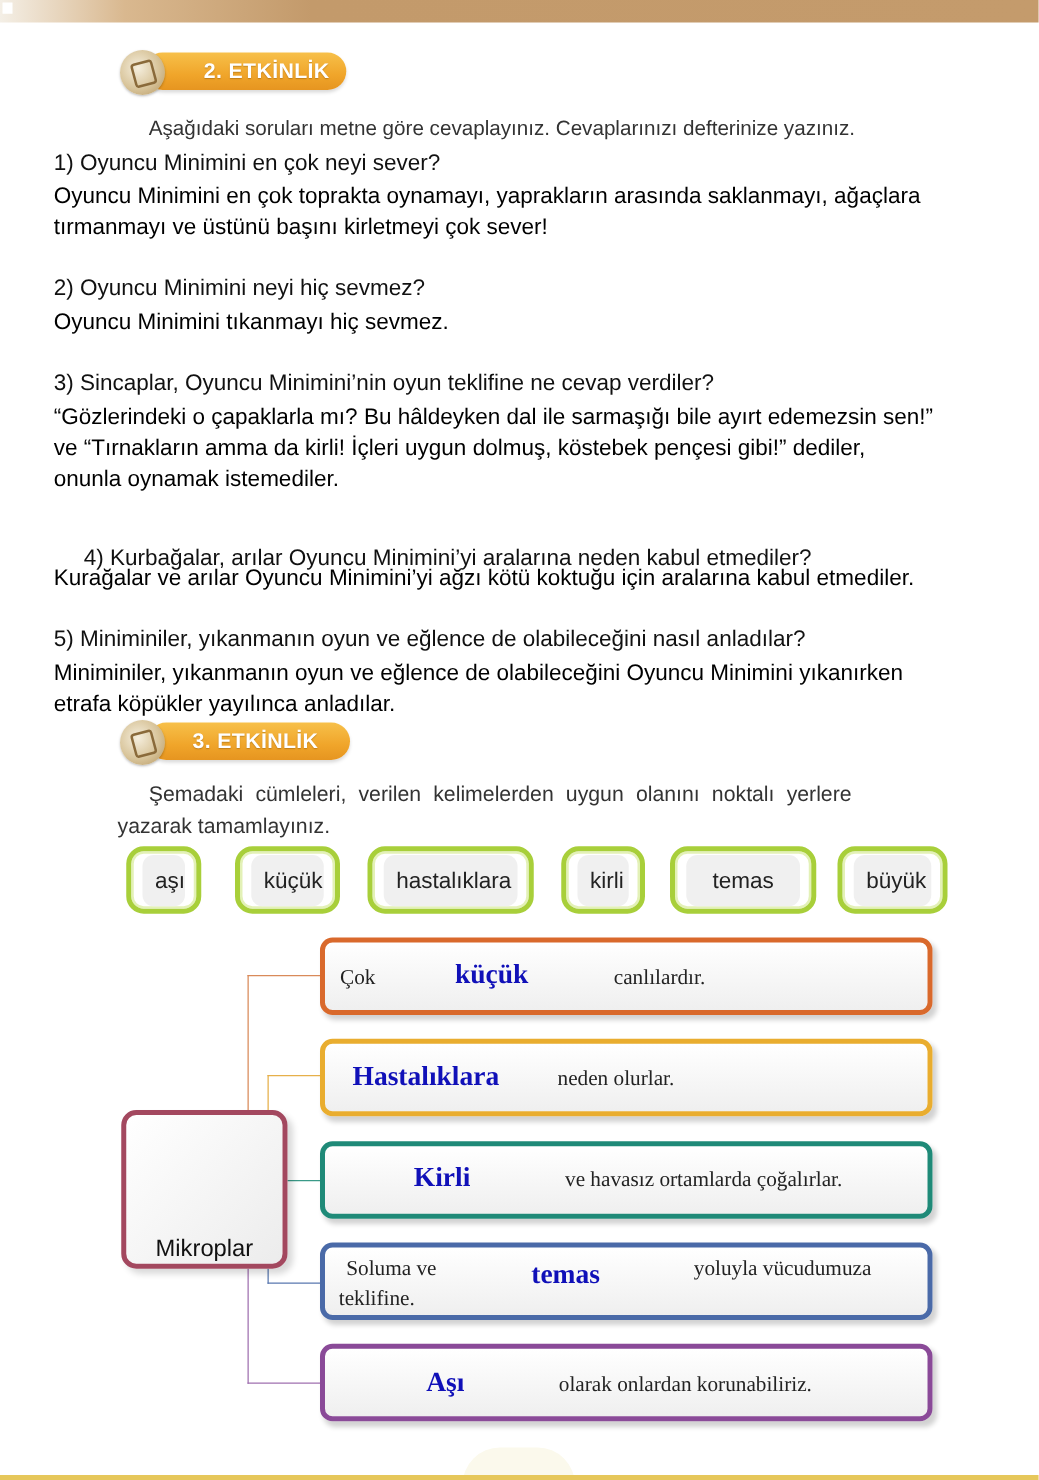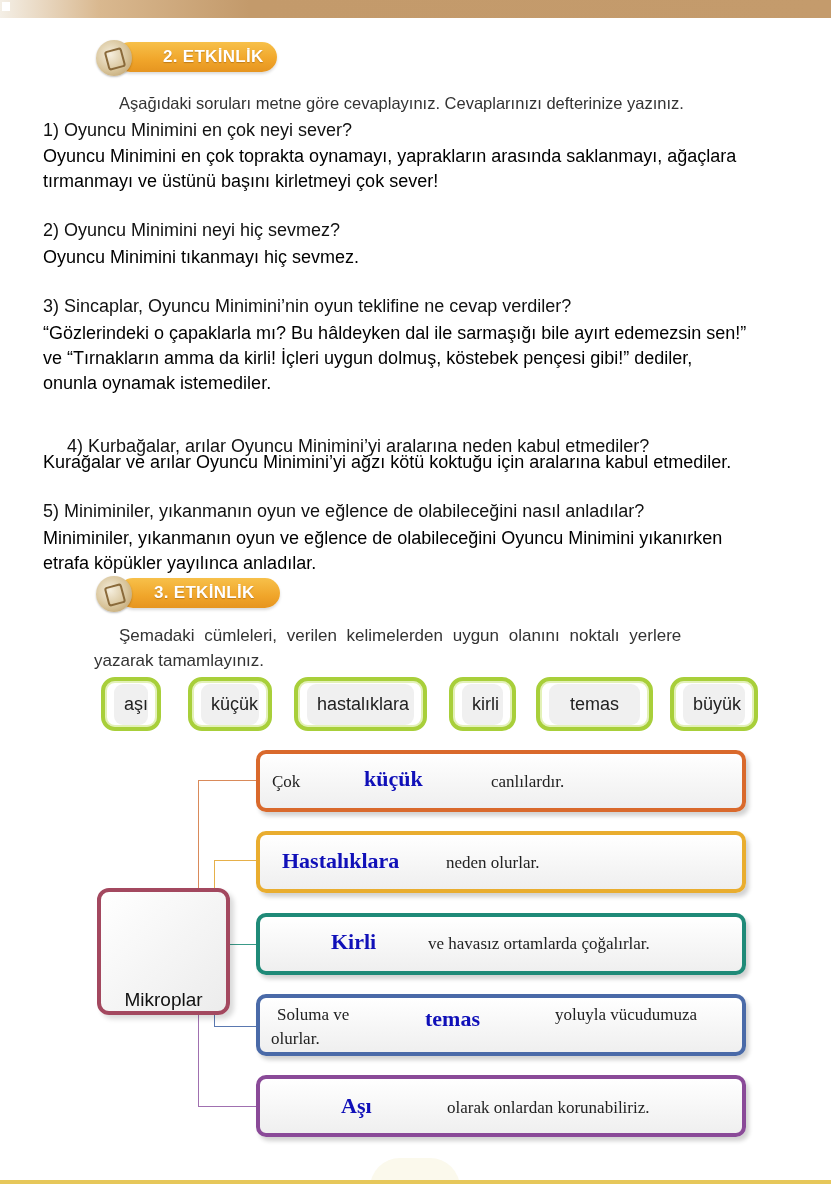--- a/index.html
+++ b/index.html
@@ -148,28 +148,28 @@
   <span class="t" style="left:231px; top:18px;">canlılardır.</span>
 </div>
 
 <div class="sbox" style="top:831px; border-color:#e9ad2f;">
   <span class="f" style="left:22px; top:13px;">Hastalıklara</span>
   <span class="t" style="left:186px; top:18px;">neden olurlar.</span>
 </div>
 
 <div class="sbox" style="top:913px; border-color:#1f8a78;">
   <span class="f" style="left:71px; top:12px;">Kirli</span>
-  <span class="t" style="left:168px; top:17px;">ve havasız ortamlarda çoğalırlar.</span>
+  <span class="t" style="left:192px; top:17px;">ve havasız ortamlarda çoğalırlar.</span>
 </div>
 
 <div class="sbox" style="top:994px; border-color:#4a6aa8;">
   <span class="t" style="left:17px; top:7px;">Soluma ve</span>
   <span class="f" style="left:165px; top:8px;">temas</span>
   <span class="t" style="left:295px; top:7px;">yoluyla vücudumuza</span>
-  <span class="t" style="left:11px; top:31px;">olurlar.</span>
+  <span class="t" style="left:11px; top:31px;">teklifine.</span>
 </div>
 
 <div class="sbox" style="top:1075px; border-color:#8a4a98; height:62px;">
   <span class="f" style="left:81px; top:14px;">Aşı</span>
   <span class="t" style="left:187px; top:19px;">olarak onlardan korunabiliriz.</span>
 </div>
 
 <div class="bottom-knob"></div>
 <div class="bottom-band"></div>
 

